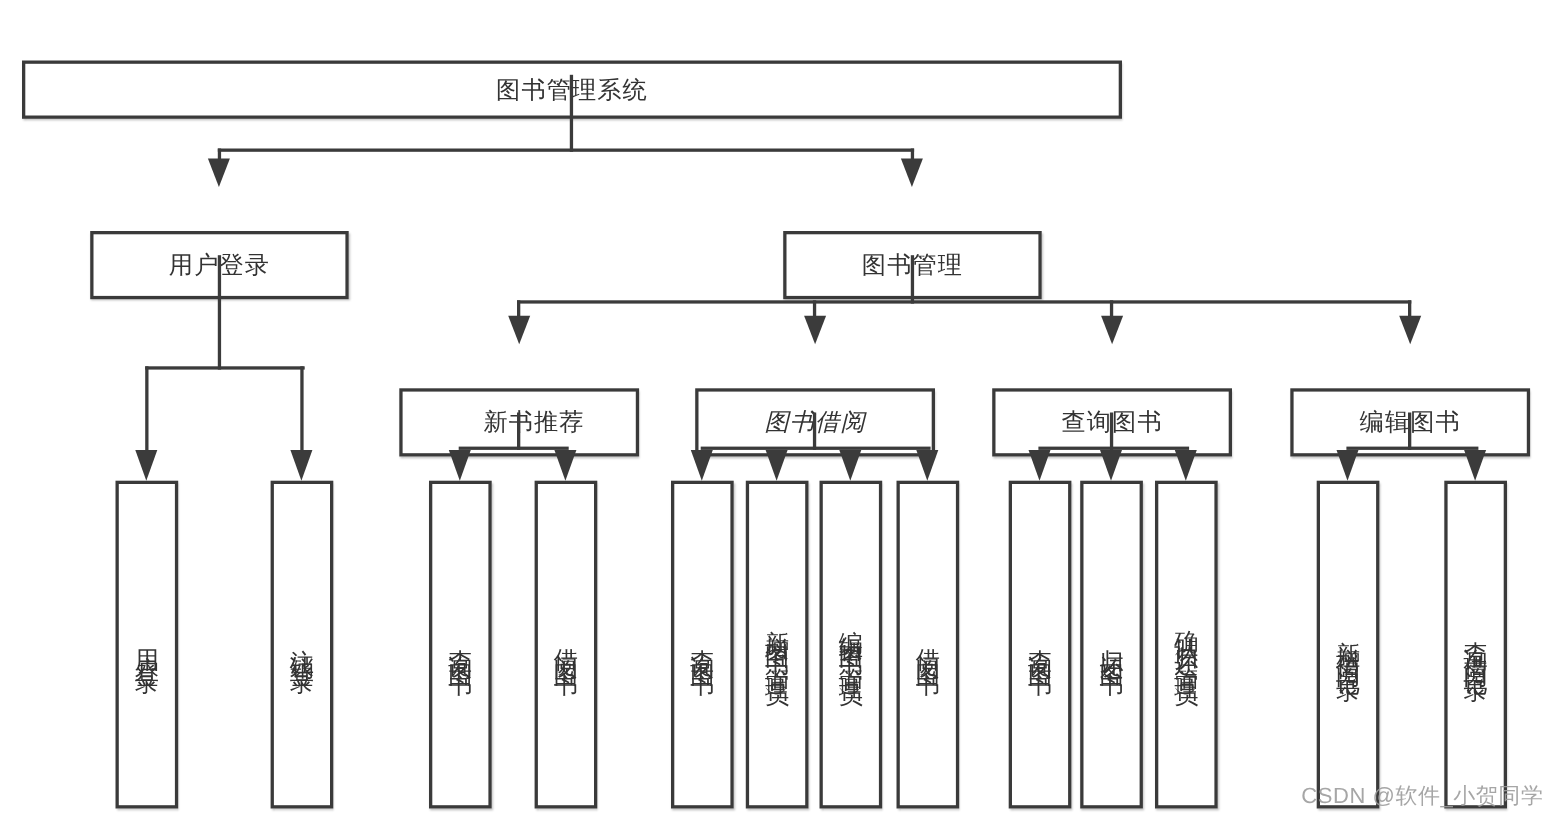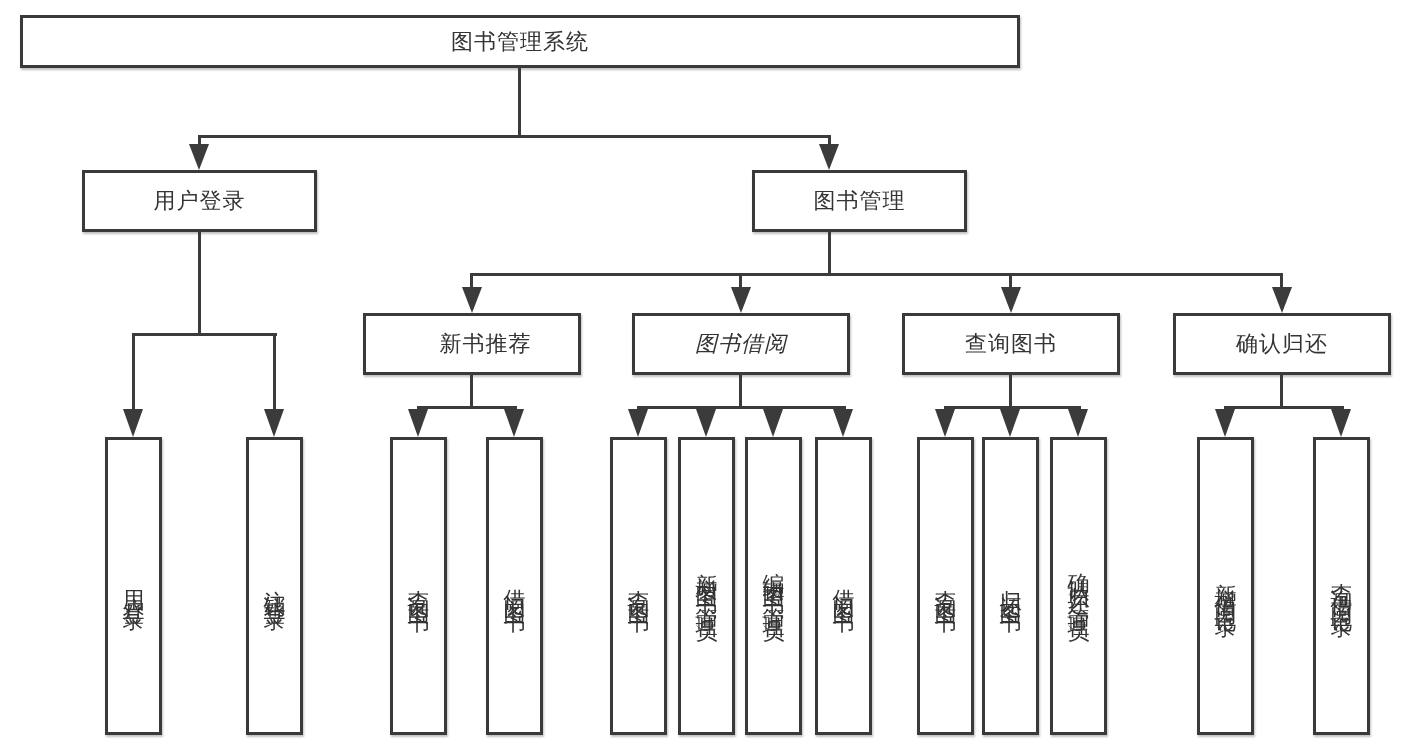--- a/index.html
+++ b/index.html
@@ -5,21 +5,21 @@
   html,body{margin:0;padding:0;background:#fff;}
   #canvas{
     position:relative;width:1405px;height:747px;background:#ffffff;
     font-family:"Liberation Sans","DejaVu Sans",sans-serif;overflow:hidden;
   }
   .node{
     position:absolute;background:#fff;border:3px solid #3a3a3a;box-sizing:border-box;
     display:flex;align-items:center;justify-content:center;
     color:#333333;font-size:22px;box-shadow:1px 2px 2px rgba(0,0,0,0.25);
   }
-  .hnode{letter-spacing:1px;}
+  .hnode{letter-spacing:1px;margin-top:40px;}
   .vnode .vtext{
     writing-mode:vertical-rl;text-orientation:mixed;
     letter-spacing:7px;line-height:1;font-size:22px;color:#333333;
   }
   .line{position:absolute;background:#3b3b3b;}
   .arrow{
     position:absolute;width:0;height:0;
     border-left:10px solid transparent;border-right:10px solid transparent;
     border-top:26px solid #3b3b3b;
   }
@@ -30,26 +30,26 @@
   }
 </style>
 </head>
 <body>
 
 <div id="canvas">
 
   <div class="node hnode" style="left:20px;top:15px;width:1000px;height:53px;">图书管理系统</div>
 
   <div class="node hnode" style="left:82px;top:170px;width:235px;height:62px;">用户登录</div>
-  <div class="node hnode" style="left:752px;top:170px;width:215px;height:62px;">图书管理</div>
+  <div class="node hnode" style="left:712px;top:170px;width:235px;height:62px;">图书管理</div>
 
   <div class="node hnode" style="left:363px;top:313px;width:218px;height:62px;padding-left:27px;">新书推荐</div>
   <div class="node hnode" style="left:632px;top:313px;width:218px;height:62px;font-style:italic;">图书借阅</div>
   <div class="node hnode" style="left:902px;top:313px;width:218px;height:62px;">查询图书</div>
-  <div class="node hnode" style="left:1173px;top:313px;width:218px;height:62px;">确认归还</div>
+  <div class="node hnode" style="left:1173px;top:313px;width:218px;height:62px;">编辑图书</div>
 
   <div class="node vnode" style="left:105px;top:437px;width:57px;height:298px;">
     <span class="vtext">用户登录</span>
   </div>
   <div class="node vnode" style="left:246px;top:437px;width:57px;height:298px;">
     <span class="vtext">注销登录</span>
   </div>
 
   <div class="node vnode" style="left:390px;top:437px;width:57px;height:298px;">
     <span class="vtext">查询图书</span>
@@ -133,14 +133,15 @@
     <div class="arrow arrow-lg" style="left:1000px;top:409px;"></div>
     <div class="arrow arrow-lg" style="left:1068px;top:409px;"></div>
 
     <div class="line" style="left:1280px;top:375px;width:3px;height:34px;"></div>
     <div class="line" style="left:1224px;top:406px;width:120px;height:3px;"></div>
     <div class="arrow arrow-lg" style="left:1215px;top:409px;"></div>
     <div class="arrow arrow-lg" style="left:1331px;top:409px;"></div>
 
   </div>
 
+  <div id="watermark">CSDN @软件_小贺同学</div>
 
 </div>
 
 </body></html>

